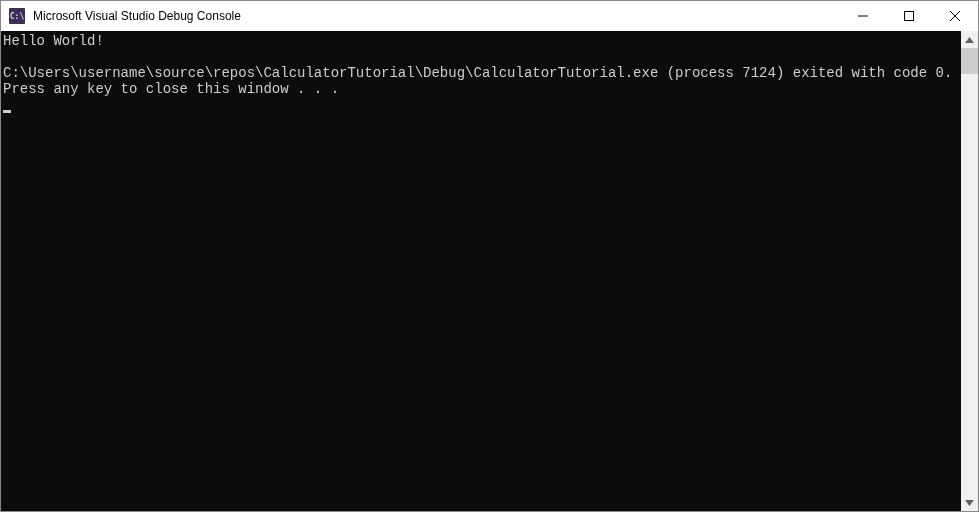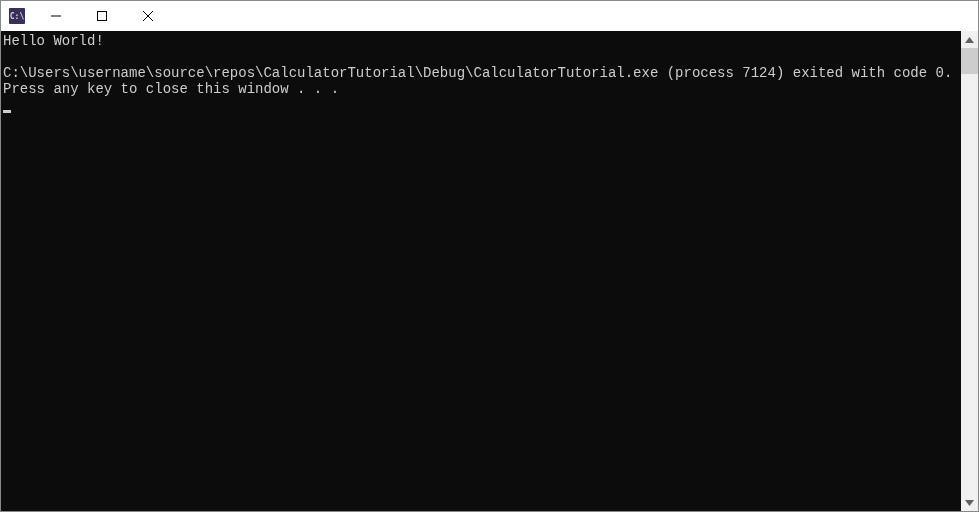--- a/index.html
+++ b/index.html
@@ -95,20 +95,21 @@
       width: 100%;
       height: 26px;
       background: #cdcdcd;
     }
   </style>
 </head>
 <body>
 
 <div class="titlebar">
   <div class="app-icon">C:\</div>
+  <div class="title-text">Microsoft Visual Studio Debug Console</div>
   <div class="window-controls">
     <div class="win-btn">
       <svg width="10" height="10">
           <line x1="0" y1="5" x2="10" y2="5" stroke="#000" stroke-width="1"></line>
         </svg>
     </div>
     <div class="win-btn">
       <svg width="10" height="10">
           <rect x="0.5" y="0.5" width="9" height="9" fill="none" stroke="#000" stroke-width="1"></rect>
         </svg>

